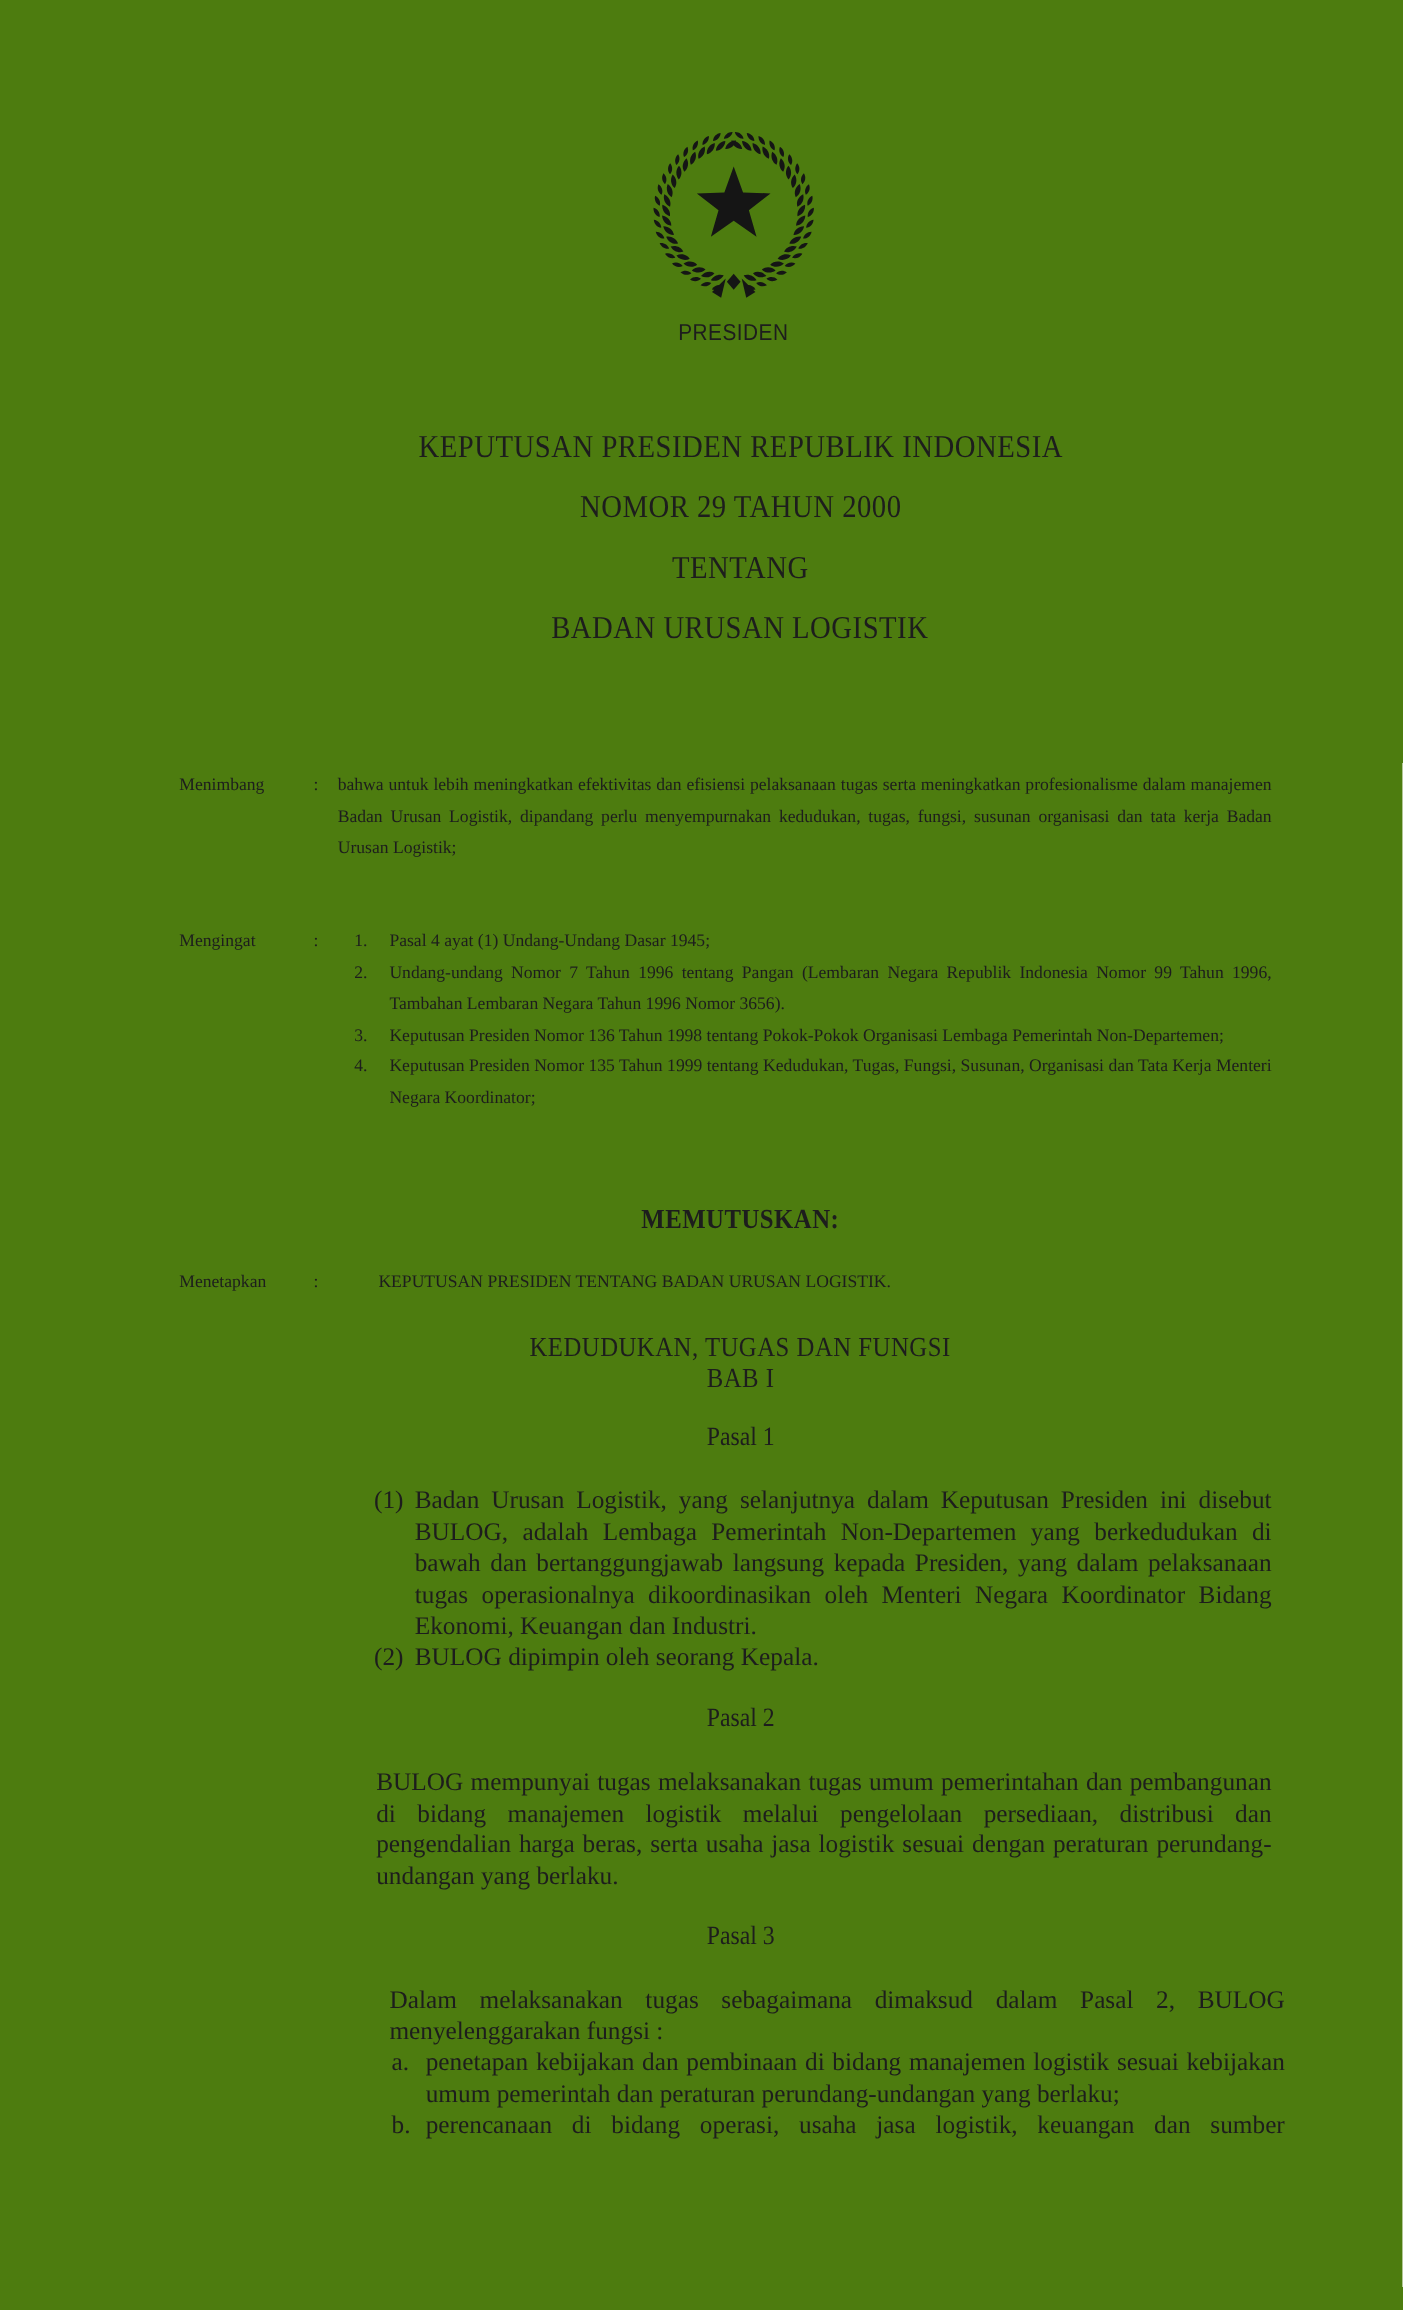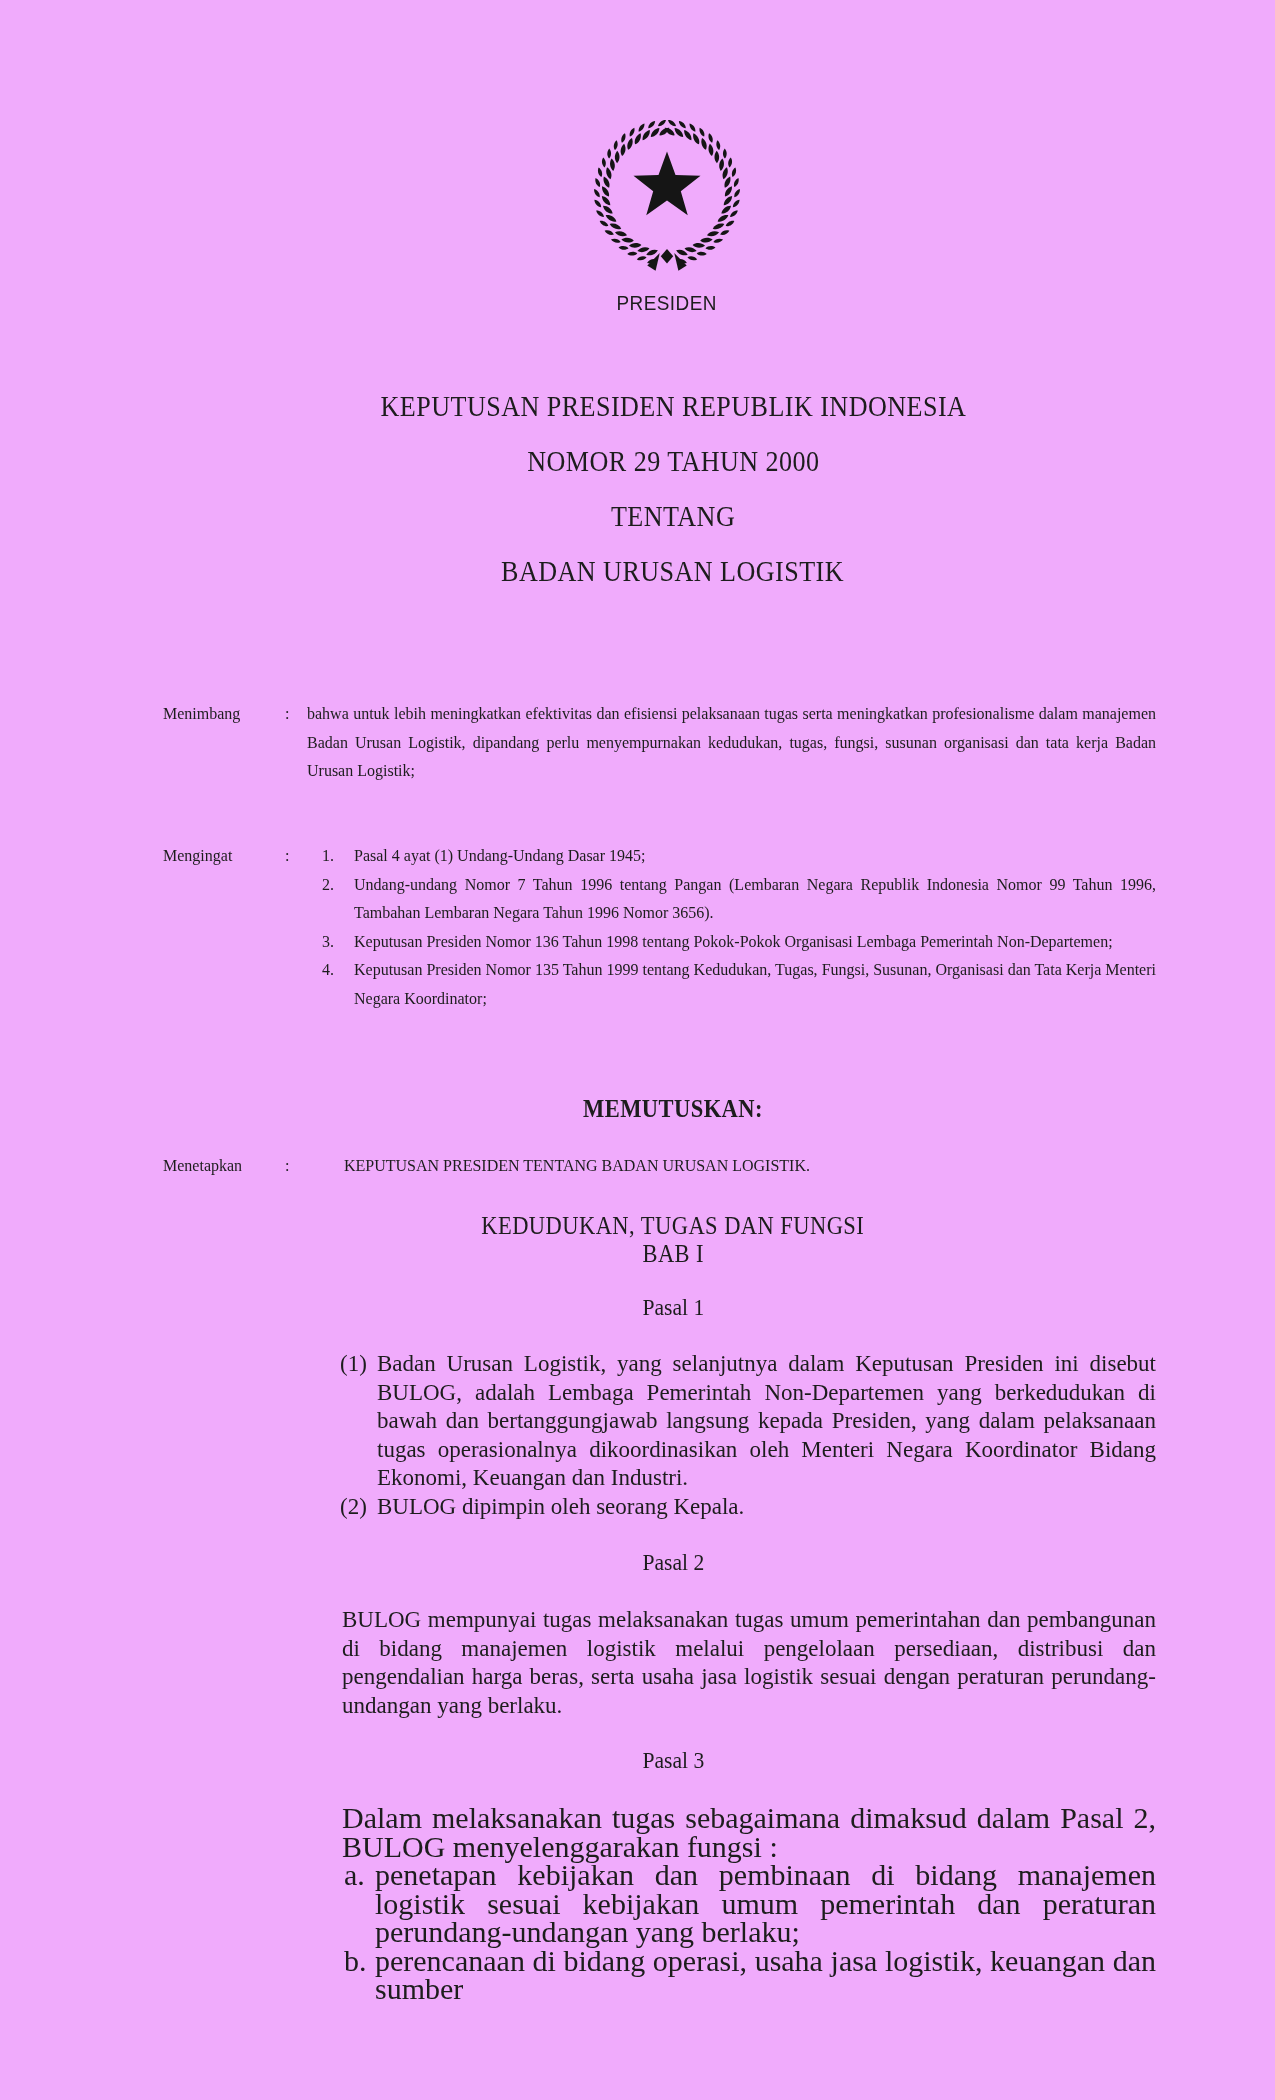--- a/index.html
+++ b/index.html
@@ -1,16 +1,16 @@
 <!DOCTYPE html>
 <html><head>
 <meta charset="utf-8">
 <style>
   html,body{margin:0;padding:0;background:#ffffff;}
-  .page{position:relative;width:1275px;height:2100px;background:#f0abfc;
+  .page{position:relative;width:1275px;height:2100px;background:#4d7c0f;
         font-family:"Liberation Serif",serif;color:#1d1d1d;overflow:hidden;}
   .narrow{display:inline-block;transform:scaleX(.9);transform-origin:50% 50%;}
   .sans{font-family:"Liberation Sans",sans-serif;}
 
   
   .emblem{position:absolute;left:584px;top:112px;width:166px;height:166px;}
   .letterhead{position:absolute;left:417px;top:291px;width:500px;text-align:center;
               font-size:21px;line-height:24.5px;letter-spacing:.5px;}
 
   
@@ -26,21 +26,21 @@
   .mg-item{display:grid;grid-template-columns:47px 1fr;}
   .mg-item .mk{padding-left:15px;}
   .mg-item .tx{text-align:justify;}
   .menetapkan-body{padding-left:37px;text-align:left !important;}
 
   
   .numlist{position:absolute;left:340px;width:816px;font-size:23px;line-height:28.5px;}
   .num-item{display:grid;grid-template-columns:37px 1fr;}
   .num-item .tx{text-align:justify;}
   .para{position:absolute;left:342px;width:814px;font-size:23px;line-height:28.5px;text-align:justify;}
-  .p3{position:absolute;left:342px;width:814px;font-size:30px;line-height:28.5px;}
+  .p3{position:absolute;left:354px;width:814px;font-size:23px;line-height:28.5px;}
   .p3 .intro{text-align:justify;}
   .alpha-item{display:grid;grid-template-columns:33px 1fr;}
   .alpha-item .mk{padding-left:2px;}
   .alpha-item .tx{text-align:justify;}
   .just-all{text-align-last:justify;}
 </style>
 </head>
 <body>
 
 <div class="page">

